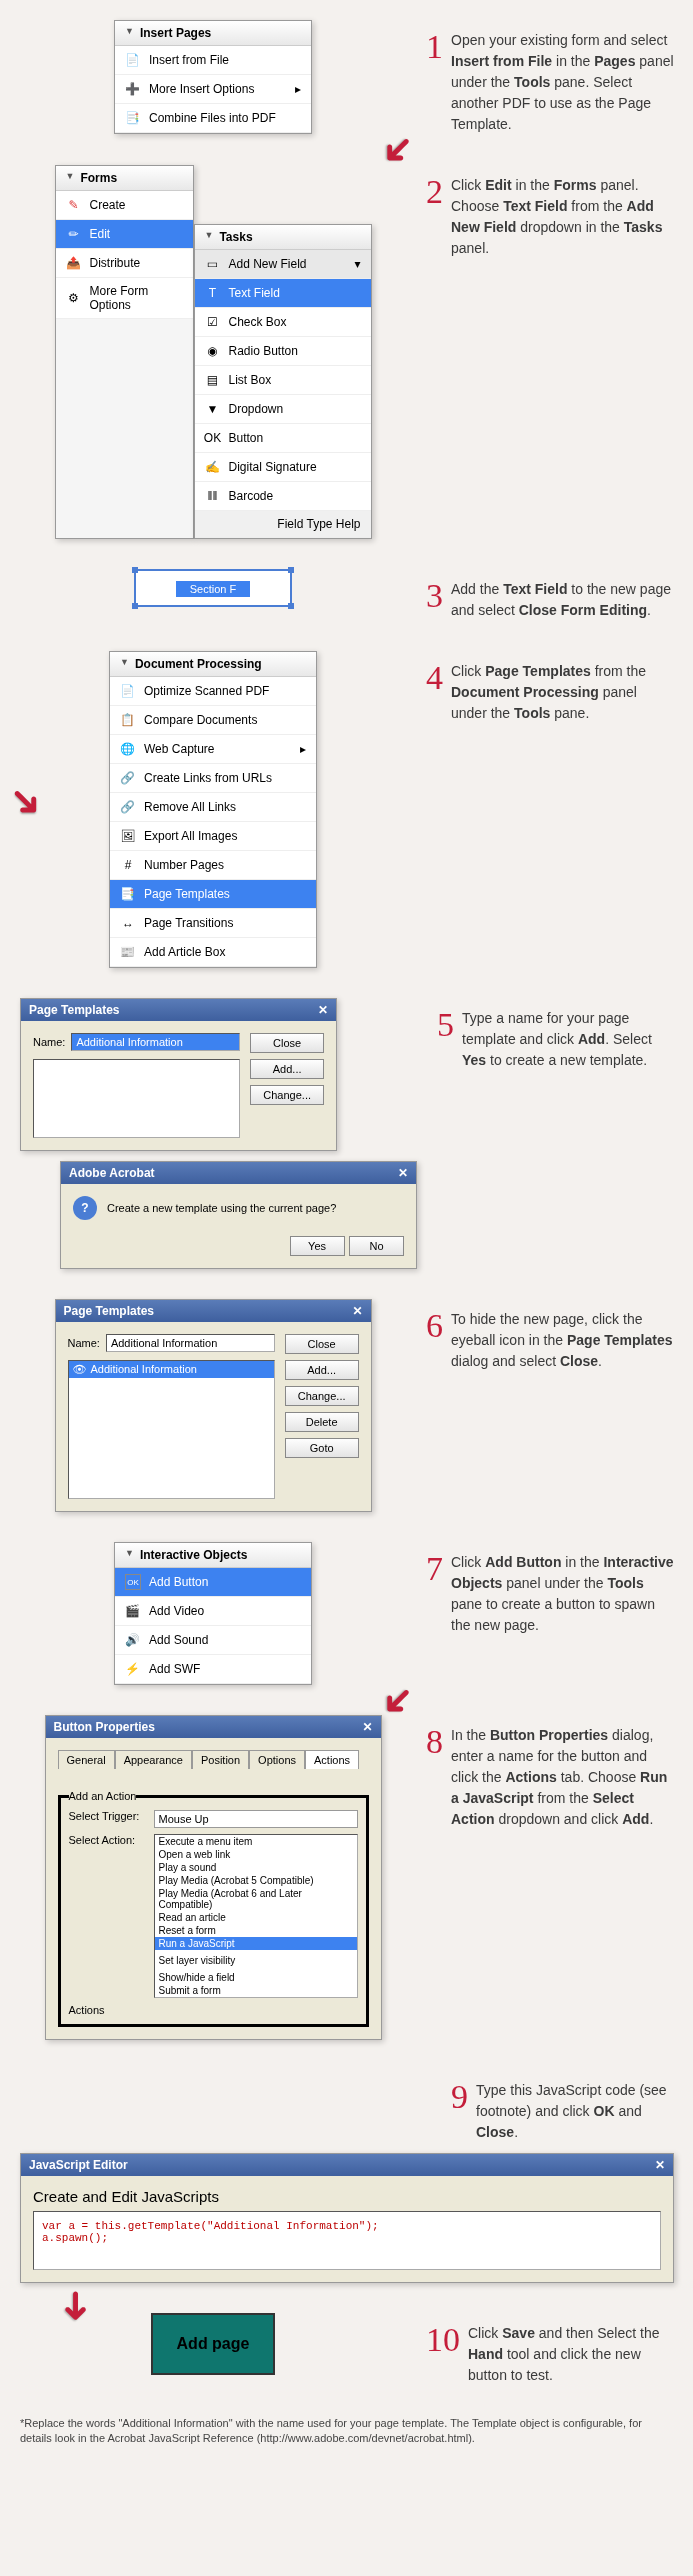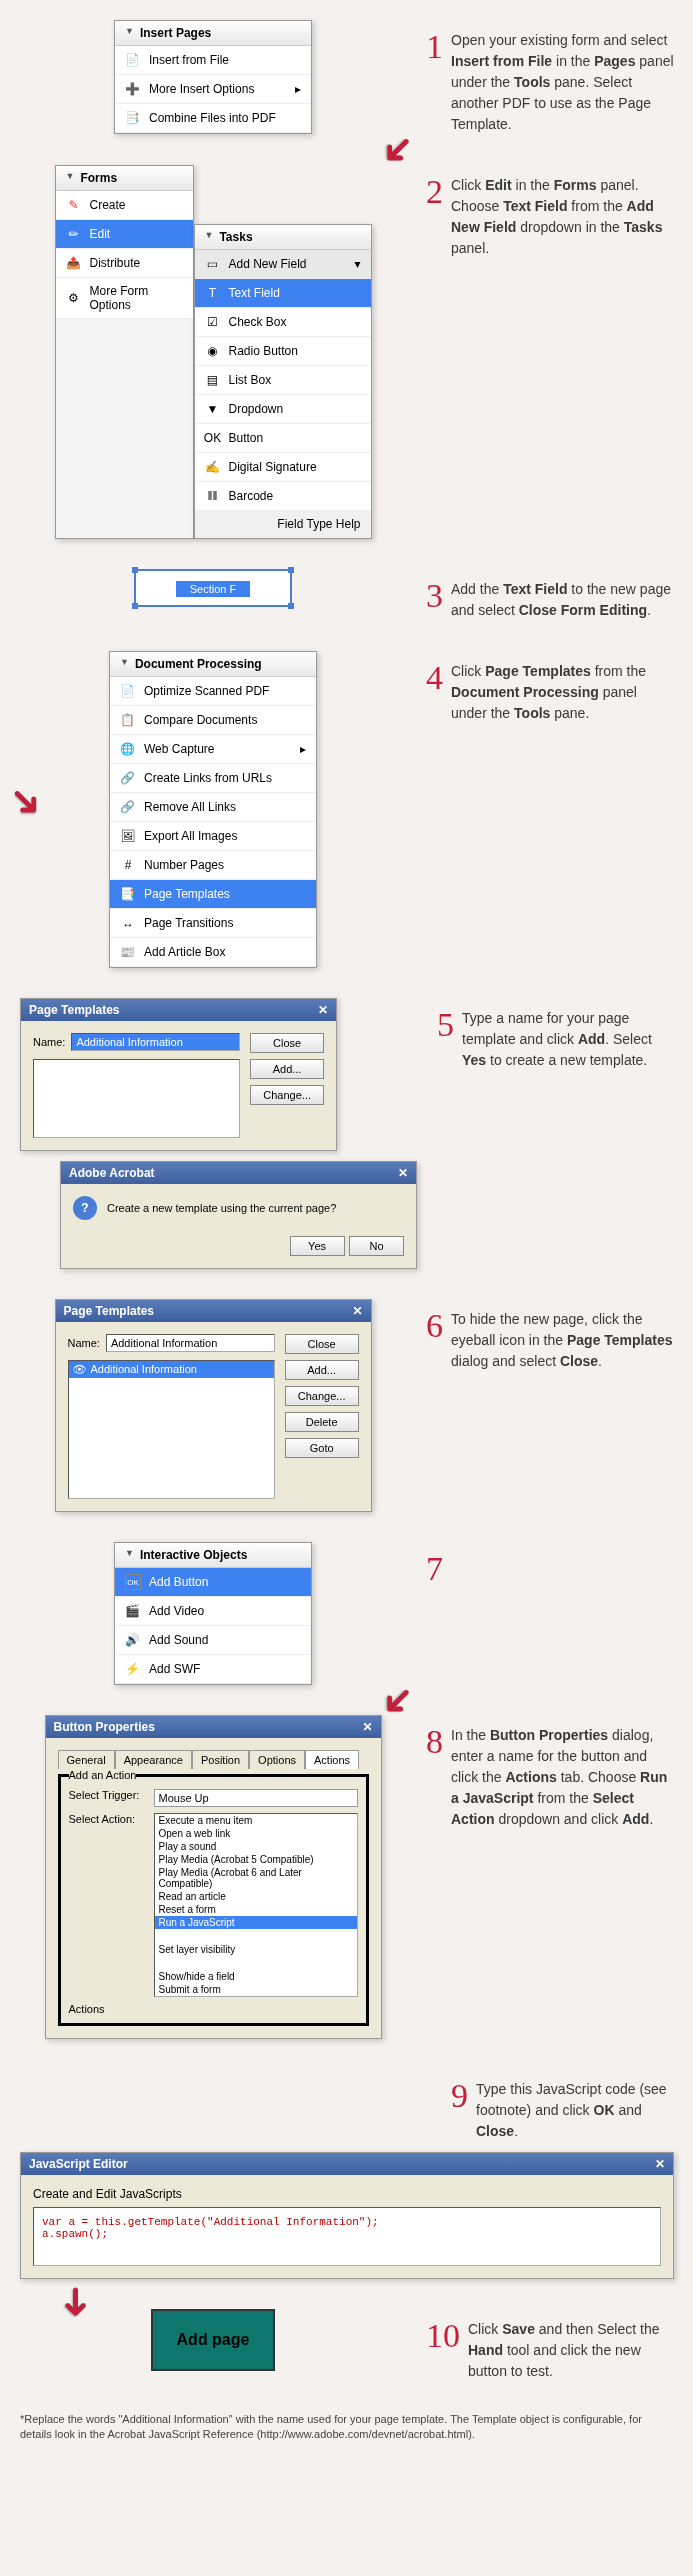--- a/index.html
+++ b/index.html
@@ -304,50 +304,51 @@
         </div>
 <div class="menu-item">
           <span class="ico">⚡</span>
           <span>Add SWF</span>
         </div>
 </div>
 <span class="arrow" style="right:-10px;bottom:-40px;transform:rotate(135deg)">➜</span>
 </div>
 <div class="step-text">
       <span class="num">7</span>
+      <span><span>Click </span><b>Add Button</b><span> in the </span><b>Interactive Objects</b><span> panel under the </span><b>Tools</b><span> pane to create a button to spawn the new page.</span></span>
     </div>
 </div>
 
 <div class="step">
 <div class="step-ui">
 <div class="panel" style="width:337px">
 <div class="dialog-hdr">
           <span>Button Properties</span>
           <span>✕</span>
         </div>
 <div class="dialog-body">
-<div style="margin-bottom:0">
+<div style="margin-bottom:21px">
 <span class="tab">General</span><span class="tab">Appearance</span><span class="tab">Position</span><span class="tab">Options</span><span class="tab active">Actions</span>
 </div>
 <fieldset style="border:3px solid #000000;padding:8px;font-size:11px">
 <legend>Add an Action</legend>
 <div style="display:grid;grid-template-columns:79px 1fr;gap:6px;align-items:start">
 <span>Select Trigger:</span>
               <span class="select">Mouse Up</span>
 <span>Select Action:</span>
 <div class="listbox" style="min-height:auto;font-size:10px">
 <div style="padding:1px 4px">Execute a menu item</div>
 <div style="padding:1px 4px">Open a web link</div>
 <div style="padding:1px 4px">Play a sound</div>
 <div style="padding:1px 4px">Play Media (Acrobat 5 Compatible)</div>
 <div style="padding:1px 4px">Play Media (Acrobat 6 and Later Compatible)</div>
 <div style="padding:1px 4px">Read an article</div>
 <div style="padding:1px 4px">Reset a form</div>
 <div style="padding:1px 4px;background:#3d82f0;color:#fff">Run a JavaScript</div>
-<div style="padding:15px 4px">Set layer visibility</div>
+<div style="padding:5px 4px">Set layer visibility</div>
 <div style="padding:1px 4px">Show/hide a field</div>
 <div style="padding:1px 4px">Submit a form</div>
 </div>
 <span>Actions</span>
               <span></span>
 </div>
 </fieldset>
 </div>
 </div>
 </div>
@@ -361,21 +362,21 @@
 <div class="step-text" style="justify-content:flex-end;margin-bottom:10px">
       <span class="num">9</span>
       <span style="max-width:198px"><span>Type this JavaScript code (see footnote) and click </span><b>OK</b><span> and </span><b>Close</b><span>.</span></span>
     </div>
 <div class="panel" style="width:100%">
 <div class="dialog-hdr">
         <span>JavaScript Editor</span>
         <span>✕</span>
       </div>
 <div class="dialog-body">
-<div style="font-size:12px;margin-bottom:6px">Create and Edit JavaScripts</div>
+<div style="font-size:15px;margin-bottom:6px">Create and Edit JavaScripts</div>
 <pre class="input" style="font-family:'Courier New',monospace;color:#b00;padding:8px;min-height:59px;white-space:pre-wrap">var a = this.getTemplate("Additional Information");
 a.spawn();</pre>
 </div>
 </div>
 </div>
 
 <div class="step">
 <div class="step-ui">
 <div style="background:#0f766e;border:2px solid #333;padding:20px 24px;font-weight:bold;font-size:16px">Add page</div>
 <span class="arrow" style="left:40px;top:-30px;transform:rotate(90deg)">➜</span>

